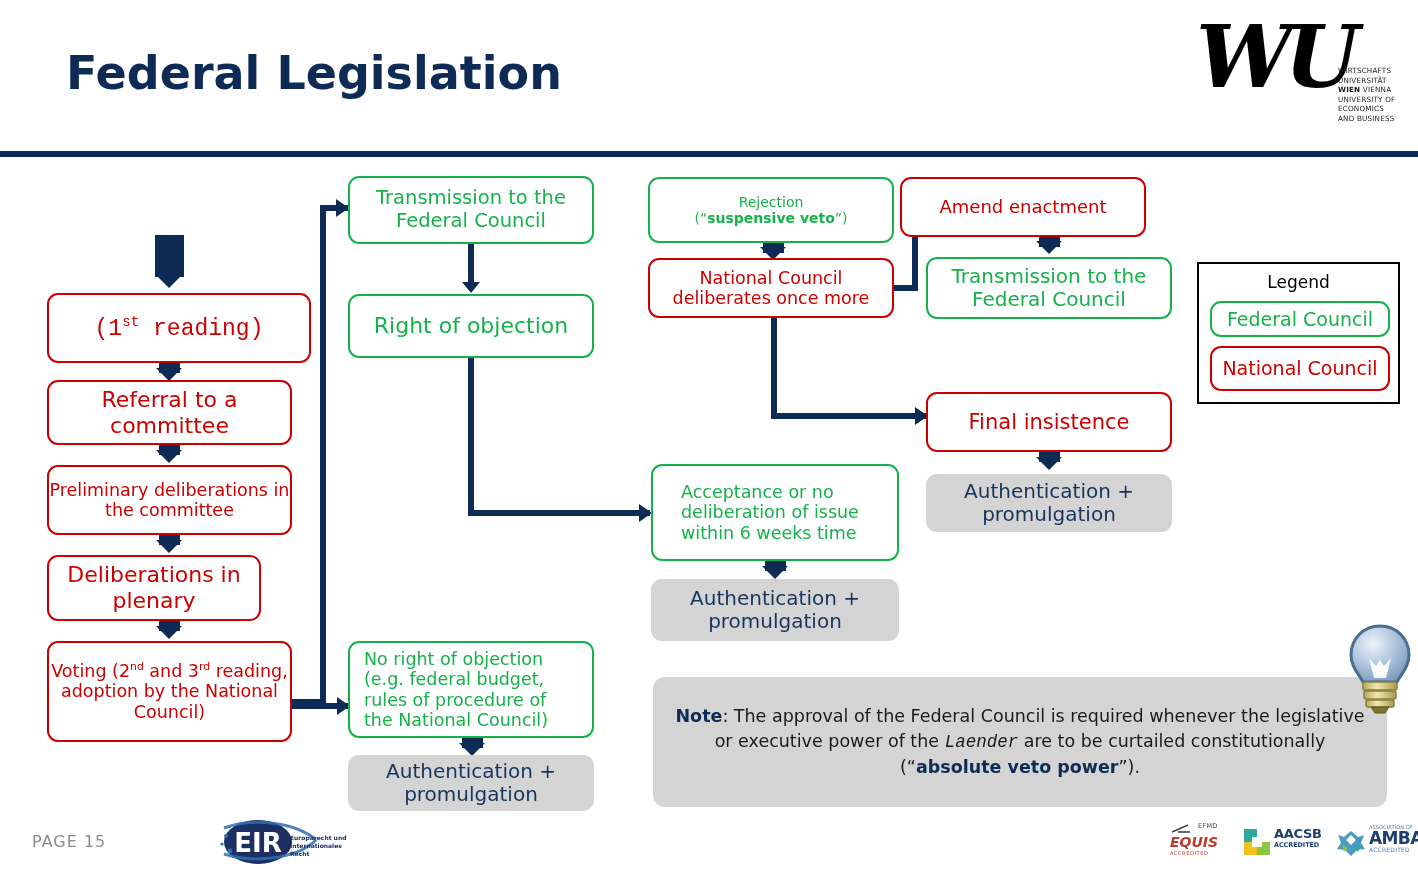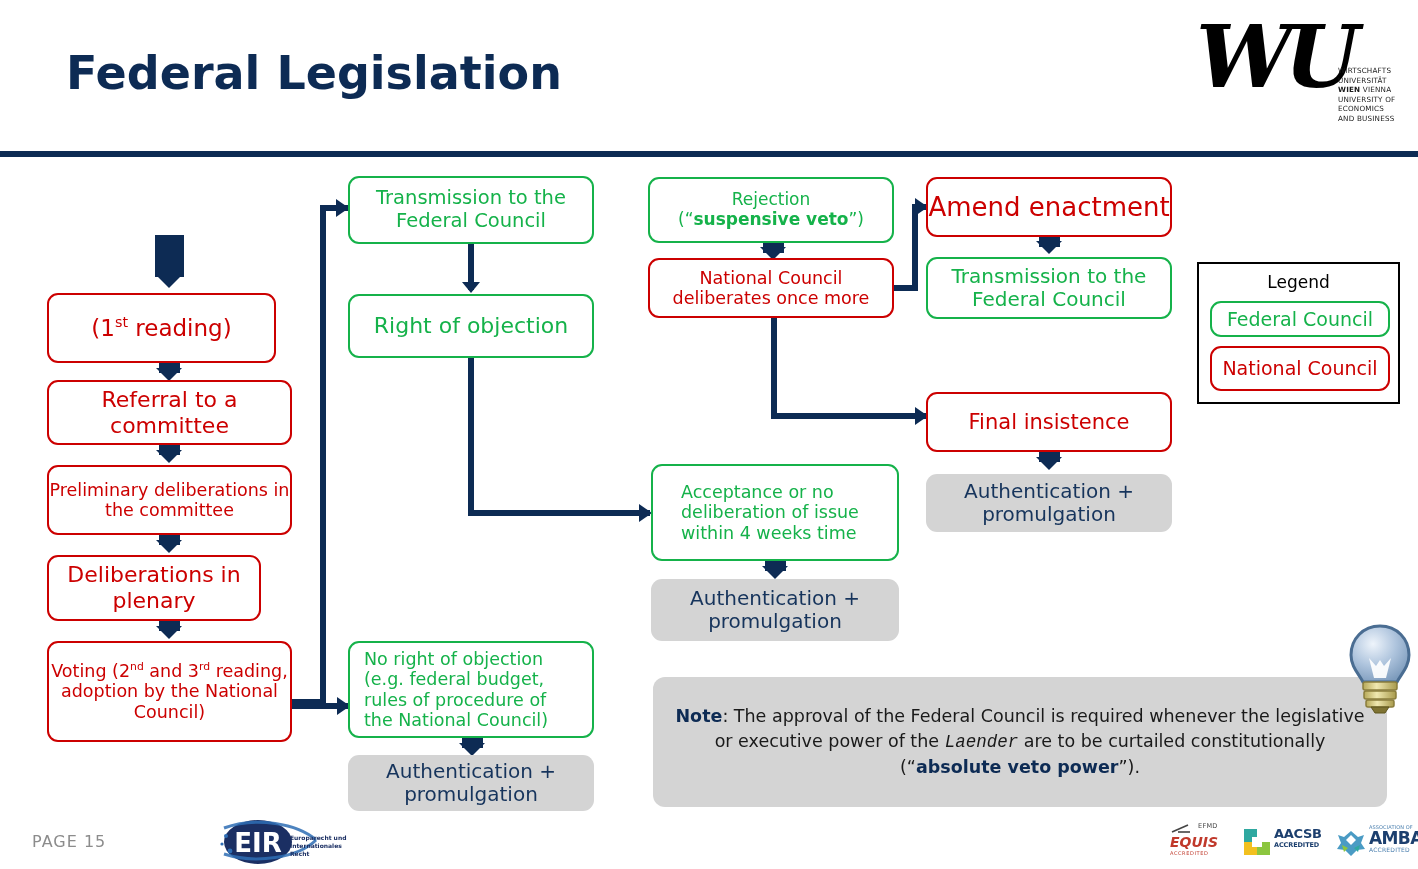--- a/index.html
+++ b/index.html
@@ -214,21 +214,21 @@
       <span>UNIVERSITY OF</span><br>
       <span>ECONOMICS</span><br>
       <span>AND BUSINESS</span>
     </div>
   </div>
 
 
   <div class="seg" style="left:155px; top:235px; width:29px; height:42px;"></div>
   <div class="arrow-down" style="left:156px; top:275px;"></div>
 
-  <div class="box box-red" style="left:47px; top:293px; width:229px; height:70px; font-size:23px;">
+  <div class="box box-red" style="left:47px; top:293px; width:264px; height:70px; font-size:23px;font-family:Liberation Mono, monospace;">
     <span><span>(1</span><sup style="font-size:.62em">st</sup><span> reading)</span></span>
   </div>
 
   <div class="seg" style="left:159px; top:363px; width:21px; height:10px;"></div>
   <div class="arrow-down" style="left:156px; top:368px;"></div>
 
   <div class="box box-red" style="left:47px; top:380px; width:245px; height:65px; font-size:22px;">Referral to a committee</div>
 
   <div class="seg" style="left:159px; top:445px; width:21px; height:10px;"></div>
   <div class="arrow-down" style="left:156px; top:450px;"></div>
@@ -266,49 +266,49 @@
   <div class="seg" style="left:468px; top:510px; width:182px; height:6px;"></div>
   <div class="arrow-right" style="left:639px; top:504px;"></div>
 
   <div class="box box-green" style="left:348px; top:641px; width:246px; height:97px; font-size:17.5px; text-align:left; justify-content:flex-start; padding:16px 14px;">No right of objection (e.g. federal budget, rules of procedure of the National Council)</div>
 
   <div class="seg" style="left:462px; top:738px; width:21px; height:10px;"></div>
   <div class="arrow-down" style="left:459px; top:743px;"></div>
 
   <div class="box box-gray" style="left:348px; top:755px; width:246px; height:56px; font-size:20px;">Authentication + promulgation</div>
 
-  <div class="box box-green" style="left:648px; top:177px; width:246px; height:66px; font-size:17px;">
+  <div class="box box-green" style="left:648px; top:177px; width:246px; height:66px; font-size:14px;">
     <span style="display:block;">
       <span>Rejection</span><br>
       <span>(“</span><b>suspensive veto</b><span>”)</span>
     </span>
   </div>
 
   <div class="seg" style="left:763px; top:243px; width:21px; height:10px;"></div>
   <div class="arrow-down" style="left:760px; top:247px;"></div>
 
   <div class="box box-red" style="left:648px; top:258px; width:246px; height:60px; font-size:17.5px;">National Council deliberates once more</div>
 
   <div class="seg" style="left:894px; top:285px; width:24px; height:6px;"></div>
   <div class="seg" style="left:912px; top:204px; width:6px; height:87px;"></div>
   <div class="seg" style="left:912px; top:204px; width:14px; height:6px;"></div>
   <div class="arrow-right" style="left:915px; top:198px;"></div>
 
   <div class="seg" style="left:771px; top:318px; width:6px; height:101px;"></div>
   <div class="seg" style="left:771px; top:413px; width:155px; height:6px;"></div>
   <div class="arrow-right" style="left:915px; top:407px;"></div>
 
-  <div class="box box-green" style="left:651px; top:464px; width:248px; height:97px; font-size:17.5px; text-align:left; justify-content:flex-start; padding:0 28px;">Acceptance or no deliberation of issue within 4 weeks time</div>
+  <div class="box box-green" style="left:651px; top:464px; width:248px; height:97px; font-size:17.5px; text-align:left; justify-content:flex-start; padding:0 28px;">Acceptance or no deliberation of issue within 6 weeks time</div>
 
   <div class="seg" style="left:765px; top:561px; width:21px; height:10px;"></div>
   <div class="arrow-down" style="left:762px; top:566px;"></div>
 
   <div class="box box-gray" style="left:651px; top:579px; width:248px; height:62px; font-size:20px;">Authentication + promulgation</div>
 
-  <div class="box box-red" style="left:926px; top:177px; width:246px; height:60px; font-size:26px;">Amend enactment</div>
+  <div class="box box-red" style="left:900px; top:177px; width:246px; height:60px; font-size:18px;">Amend enactment</div>
 
   <div class="seg" style="left:1039px; top:237px; width:21px; height:10px;"></div>
   <div class="arrow-down" style="left:1036px; top:241px;"></div>
 
   <div class="box box-green" style="left:926px; top:257px; width:246px; height:62px; font-size:20px;">Transmission to the Federal Council</div>
 
   <div class="box box-red" style="left:926px; top:392px; width:246px; height:60px; font-size:21px;">Final insistence</div>
 
   <div class="seg" style="left:1039px; top:452px; width:21px; height:10px;"></div>
   <div class="arrow-down" style="left:1036px; top:457px;"></div>

